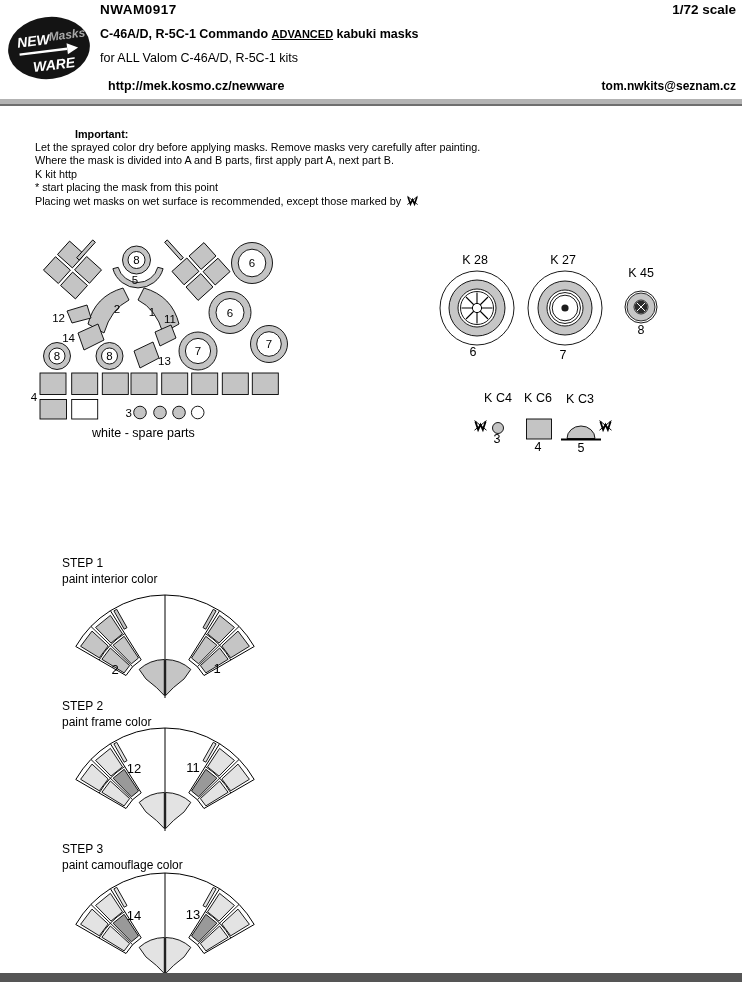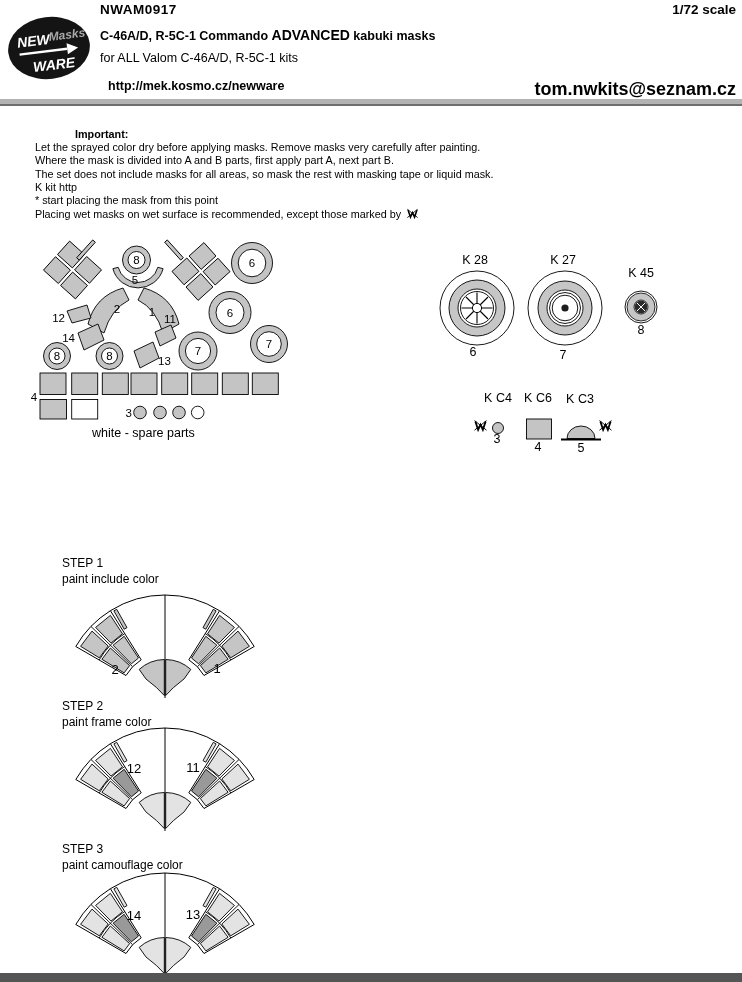--- a/index.html
+++ b/index.html
@@ -3,24 +3,24 @@
 <meta charset="utf-8">
 <style>
   html,body{margin:0;padding:0;background:#fff;}
   #page{position:relative;width:742px;height:982px;background:#fff;overflow:hidden;
         font-family:"Liberation Sans",sans-serif;color:#000;}
   .abs{position:absolute;}
   
   .code{left:100px;top:2px;font-size:13.5px;font-weight:bold;letter-spacing:.5px;}
   .scale{right:6px;top:2px;font-size:13.5px;font-weight:bold;}
   .titleline{left:100px;top:27px;font-size:12.5px;font-weight:bold;white-space:nowrap;}
-  .titleline .adv{font-size:14px;}
+  .titleline .adv{font-size:11px;text-decoration:underline;}
   .subtitle{left:100px;top:51px;font-size:12.5px;font-weight:normal;}
   .url{left:108px;top:79px;font-size:12.5px;font-weight:bold;}
-  .email{right:6px;top:79px;font-size:18px;font-weight:bold;}
+  .email{right:6px;top:79px;font-size:12px;font-weight:bold;}
   .divider{left:0;top:99px;width:742px;height:5px;background:#b3b3b3;border-bottom:2px solid #6e6e6e;}
   .footerbar{left:0;top:973px;width:742px;height:9px;background:#555;z-index:5;}
   
   .important{left:35px;top:128px;width:660px;font-size:10.8px;line-height:13.2px;}
   .imp-h{font-weight:bold;margin-left:40px;}
   .wnote-icon{vertical-align:-2px;margin-left:2px;}
   
   .steptitle{font-size:12px;line-height:15.5px;}
   
   .lbl{font-family:"Liberation Sans",sans-serif;font-size:11.5px;fill:#000;}
@@ -80,21 +80,20 @@
   </div>
   <div class="abs subtitle">for ALL Valom C-46A/D, R-5C-1 kits</div>
   <div class="abs url">http://mek.kosmo.cz/newware</div>
   <div class="abs email">tom.nwkits@seznam.cz</div>
   <div class="abs divider"></div>
 
   <div class="abs important">
     <div class="imp-h">Important:</div>
     <div class="imp-line">Let the sprayed color dry before applying masks. Remove masks very carefully after painting.</div>
     <div class="imp-line">Where the mask is divided into A and B parts, first apply part A, next part B.</div>
-    <div class="imp-line">The set does not include masks for all areas, so mask the rest with masking tape or liquid mask.</div>
     <div class="imp-line">K kit http</div>
     <div class="imp-line">* start placing the mask from this point</div>
     <div class="imp-line">
       <span>Placing wet masks on wet surface is recommended, except those marked by</span>
       <svg class="wnote-icon" width="13" height="13" viewBox="0 0 14 14">
           <use href="#wmark"></use>
         </svg>
     </div>
   </div>
 
@@ -244,21 +243,21 @@
       <text class="plbl lbl-m" x="150" y="153">K C3</text>
       <path class="m" d="M137,188.5 A14,12.5 0 0 1 165,188.5 Z"></path>
       <line x1="131" y1="189.5" x2="171" y2="189.5" stroke="#000" stroke-width="2"></line>
       <use href="#wmark" x="168" y="168" width="15" height="15"></use>
       <text class="plbl lbl-m" x="151" y="202">5</text>
     </g>
   </svg>
 
   <div class="abs steptitle" style="left:62px;top:556px">
     <div>STEP 1</div>
-    <div>paint include color</div>
+    <div>paint interior color</div>
   </div>
   <svg class="abs fan" style="left:65px;top:593px" width="200" height="108" viewBox="0 0 200 108">
     <use href="#fanhalf"></use>
     <use href="#fanhalf" transform="matrix(-1,0,0,1,200,0)"></use>
     <line x1="100" y1="2" x2="100" y2="105" stroke="#000" stroke-width="1"></line>
     <text class="numlbl" x="50" y="81">2</text>
     <text class="numlbl" x="152" y="80">1</text>
   </svg>
 
   <div class="abs steptitle" style="left:62px;top:699px">

